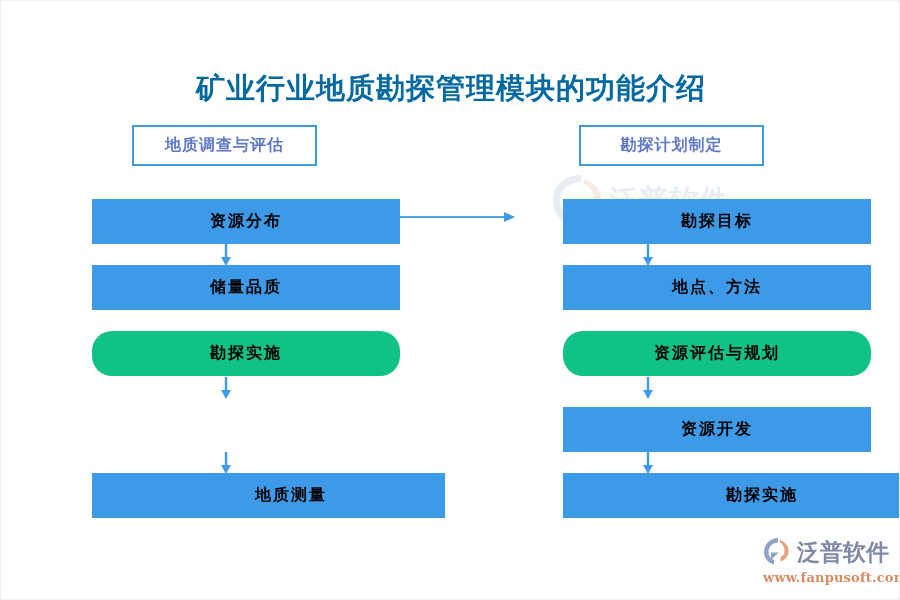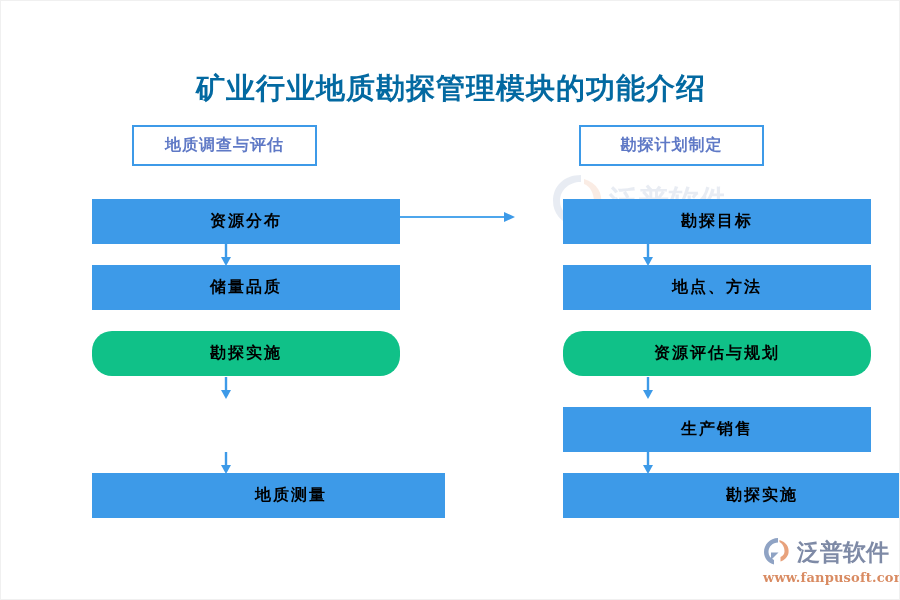--- a/index.html
+++ b/index.html
@@ -176,21 +176,21 @@
   <div id="head-right" class="section-head">勘探计划制定</div>
 
   <div class="node blue col-left r0">资源分布</div>
   <div class="node blue col-left r1">储量品质</div>
   <div class="node green col-left r2">勘探实施</div>
   <div class="node blue col-left r4">地质测量</div>
 
   <div class="node blue col-right r0">勘探目标</div>
   <div class="node blue col-right r1">地点、方法</div>
   <div class="node green col-right r2">资源评估与规划</div>
-  <div class="node blue col-right r3">生产销售</div>
+  <div class="node blue col-right r3">资源开发</div>
   <div class="node blue col-right r4">勘探实施</div>
 
   <div class="v-arrow" style="left:218px; top:243px;">
     <svg width="14" height="23" viewBox="0 0 14 23" xmlns="http://www.w3.org/2000/svg">
       <path d="M7 0 L7 14" stroke="#3d9ae8" stroke-width="2.4" fill="none"></path>
       <path d="M2 13 L12 13 L7 22 Z" fill="#3d9ae8"></path>
     </svg>
   </div>
   <div class="v-arrow" style="left:218px; top:376px;">
     <svg width="14" height="23" viewBox="0 0 14 23" xmlns="http://www.w3.org/2000/svg">

